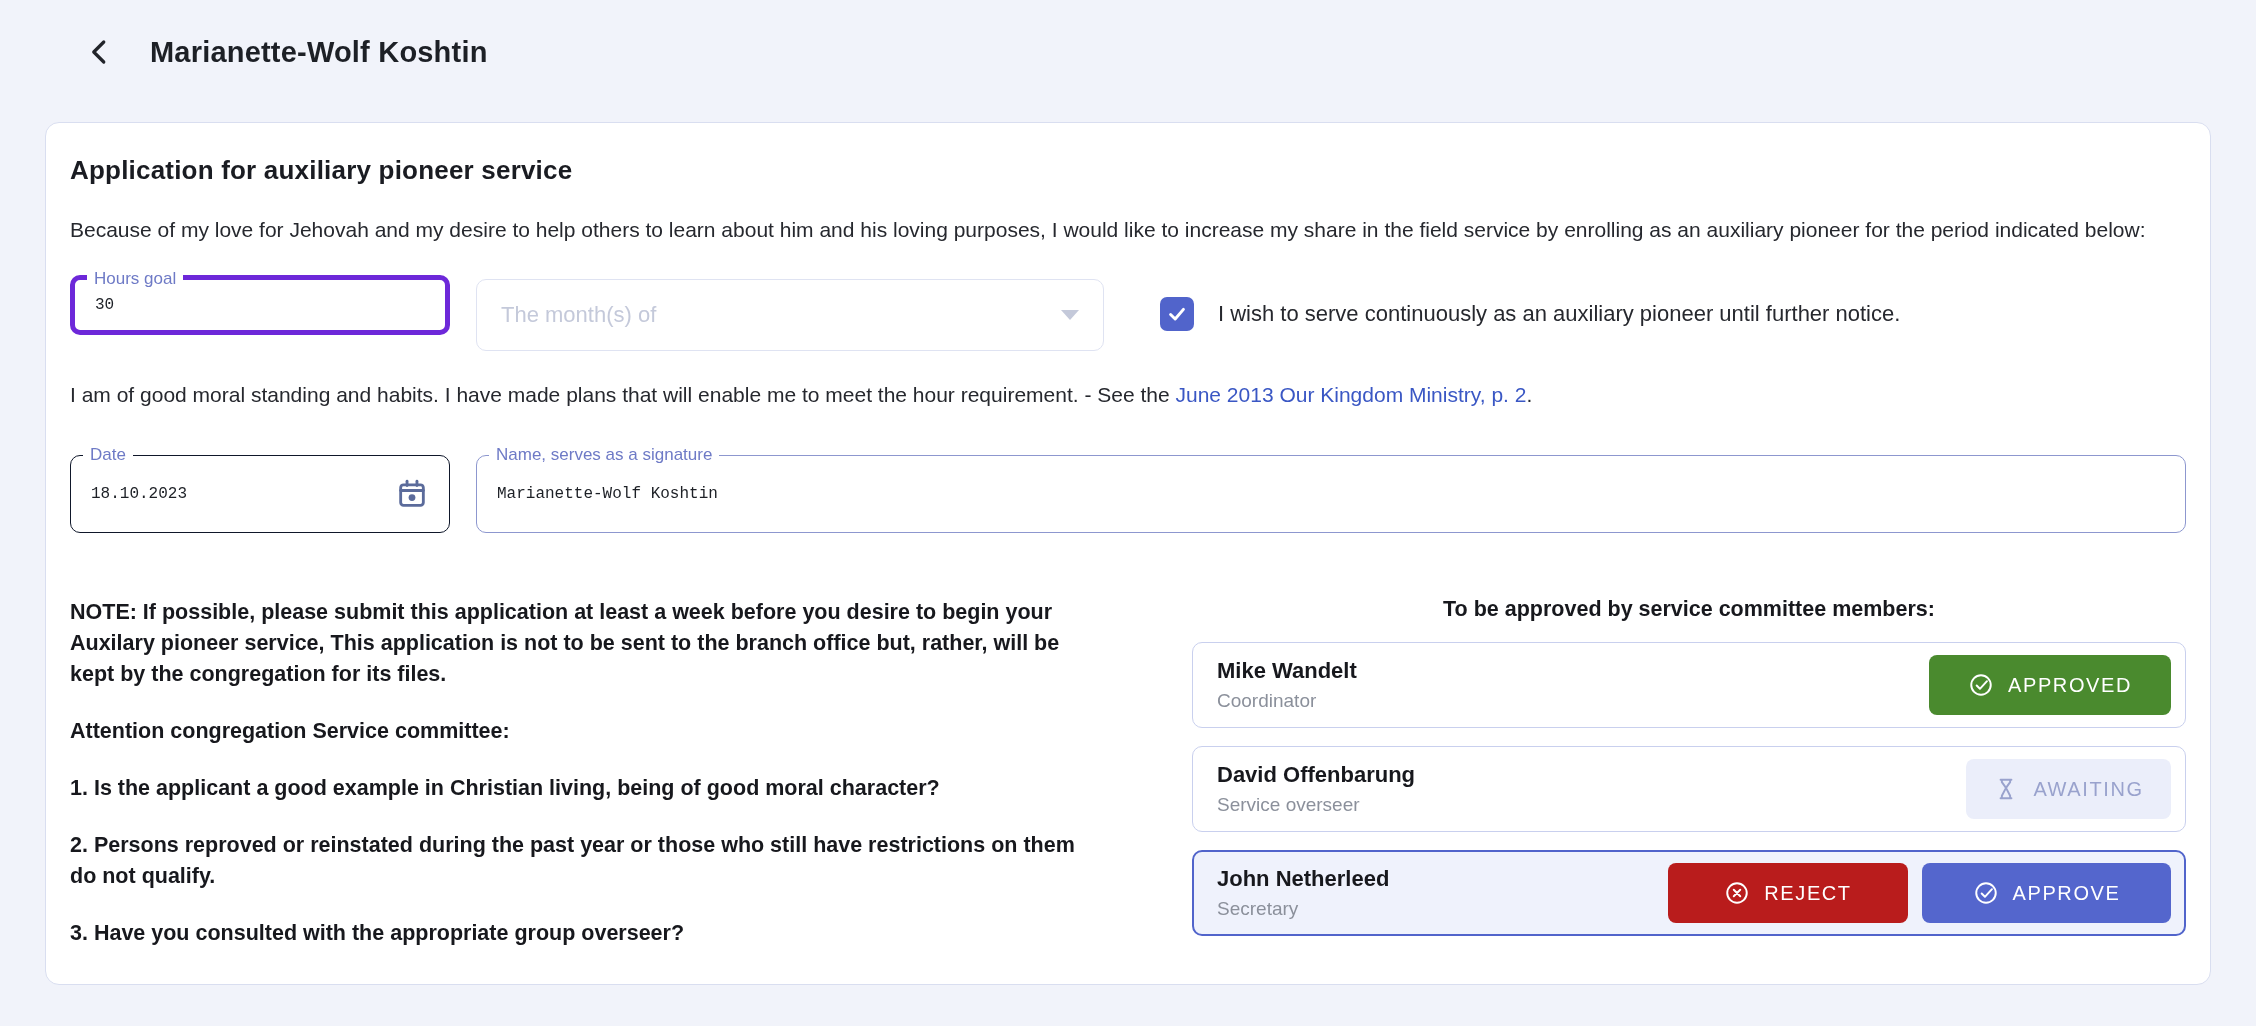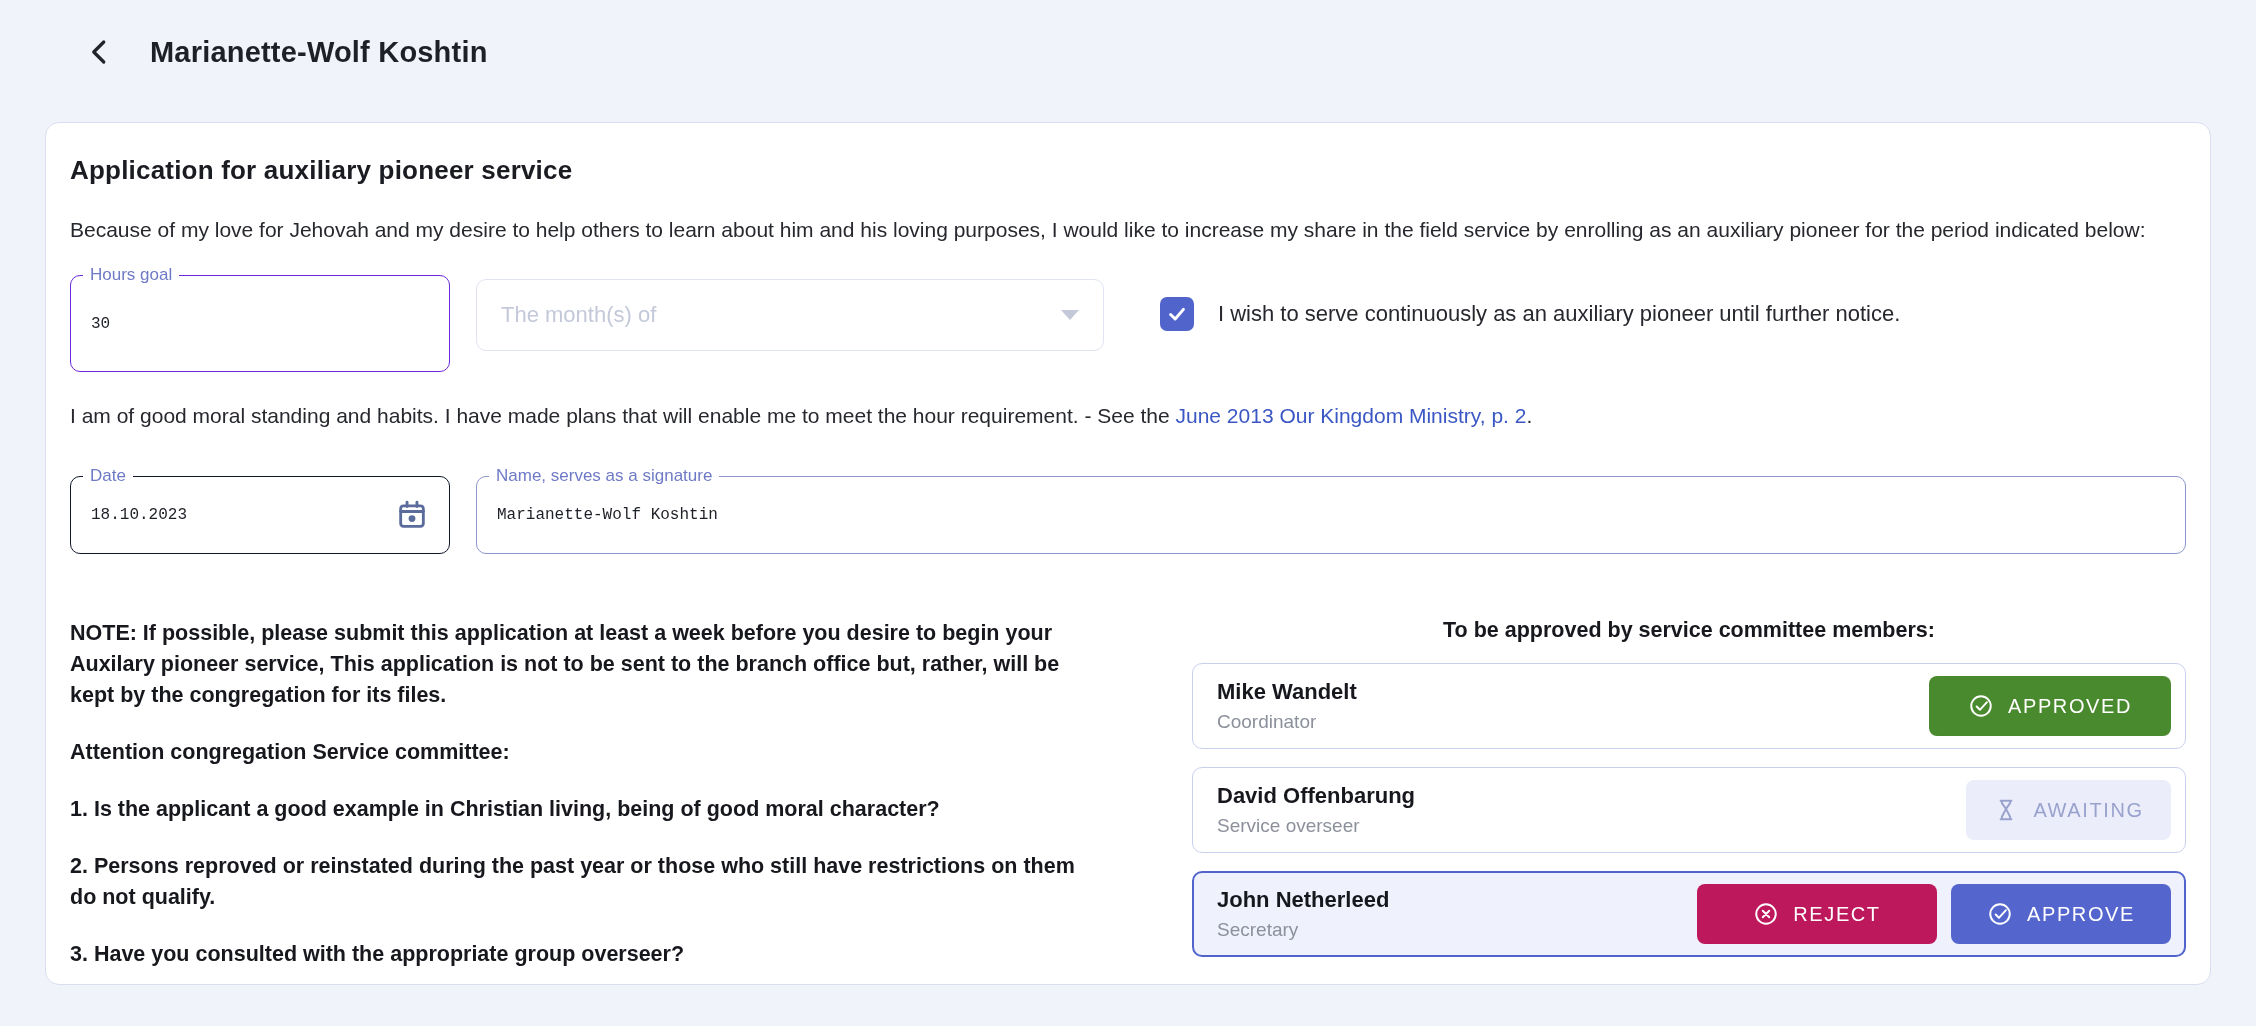--- a/index.html
+++ b/index.html
@@ -20,21 +20,21 @@
   .form-title { font-size:26px; font-weight:700; color:#1a1c22; margin:4px 0 28px 0; letter-spacing:0.2px; }
   .intro { font-size:21px; line-height:31px; color:#26282e; max-width:2110px; }
 
   
   .field-row { display:flex; align-items:flex-start; margin-top:30px; }
   .outlined { position:relative; border-radius:10px; background:#fff; }
   .outlined > .flabel { position:absolute; top:-11px; left:12px; background:#fff; padding:0 7px;
                         font-size:17px; color:#6e7ac6; white-space:nowrap; }
   .outlined > input { width:100%; height:100%; border:none; outline:none; background:transparent;
                       font-family:Liberation Mono, monospace; font-size:16px; color:#1d2026; padding:0 20px; border-radius:10px; }
-  .hours { width:380px; height:97px; border:1px solid #6d28d9; }
+  .hours { width:380px; height:60px; border:5px solid #6d28d9; }
   .months { width:628px; height:72px; border:1px solid #dfe3f2; margin-left:26px; margin-top:4px;
             display:flex; align-items:center; justify-content:space-between; padding:0 24px; cursor:pointer;gap:28px; }
   .months .ph { font-size:22px; color:#c4c9da; }
   .caret { width:0; height:0; border-left:9px solid transparent; border-right:9px solid transparent; border-top:10px solid #c4c9da; }
 
   .check-wrap { display:flex; align-items:center; gap:24px; margin-left:56px; margin-top:22px; cursor:pointer; }
   .checkbox { width:34px; height:34px; border-radius:7px; background:#5164cb; display:flex; align-items:center; justify-content:center; flex:0 0 auto; }
   .checkbox svg { width:22px; height:22px; stroke:#fff; stroke-width:3.2; fill:none; stroke-linecap:round; stroke-linejoin:round; }
   .check-label { font-size:22px; color:#26282e; }
 
@@ -61,22 +61,22 @@
   .member-card.selected { border:2px solid #5164cb; background:#eff2fc; padding:0 13px 0 23px; }
   .m-info { display:flex; flex-direction:column; gap:6px; }
   .m-name { font-size:22px; font-weight:700; color:#17181d; }
   .m-role { font-size:19px; color:#8b909b; }
   .m-actions { display:flex; gap:14px; }
 
   .btn { display:flex; align-items:center; justify-content:center; gap:14px; height:60px; border:none; border-radius:8px;
          font-family:inherit; font-size:20px; font-weight:500; letter-spacing:1.6px; color:#fff; cursor:default; padding:0 26px; }
   .btn svg { width:26px; height:26px; stroke:#fff; stroke-width:1.8; fill:none; stroke-linecap:round; stroke-linejoin:round; }
   .btn-approved { background:#4a8a2e; width:242px; }
-  .btn-reject  { background:#be185d; width:240px; cursor:pointer; }
-  .btn-approve { background:#5466cd; width:220px; cursor:pointer; }
+  .btn-reject  { background:#b91c1c; width:240px; cursor:pointer; }
+  .btn-approve { background:#5466cd; width:249px; cursor:pointer; }
   .chip-awaiting { background:#ebeefa; color:#99a2cd; width:205px; cursor:default; }
   .chip-awaiting svg { stroke:#99a2cd; }
 </style>
 </head>
 <body>
 
 <div class="page">
 
   <div class="header">
     <button class="back-btn">

